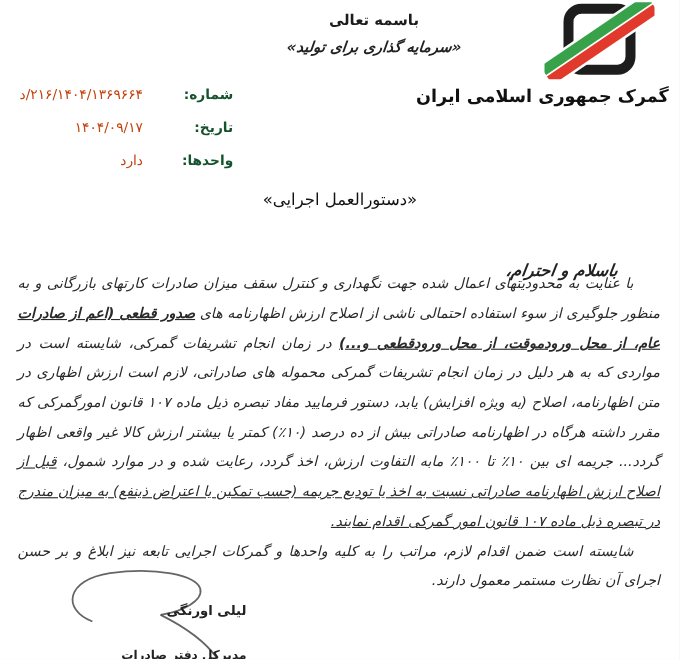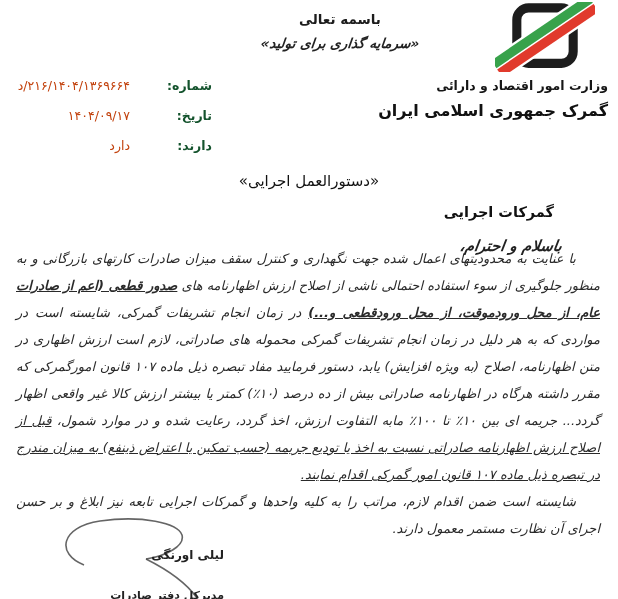--- a/index.html
+++ b/index.html
@@ -62,41 +62,39 @@
   <div class="logo">
     <svg width="100" height="70" viewBox="0 0 110 74" xmlns="http://www.w3.org/2000/svg">
       <rect x="24" y="5" width="62" height="61" rx="13" fill="none" stroke="#1d1d1d" stroke-width="10"></rect>
       <polygon points="-5.6,60.8 9.6,83.2 115.6,11.2 100.4,-11.2" fill="#ffffff"></polygon>
       <polygon points="-4.2,62.9 1.6,71.3 107.6,-0.7 101.8,-9.1" fill="#38a24b"></polygon>
       <polygon points="2.4,72.7 8.2,81.1 114.2,9.1 108.4,0.7" fill="#e13a2c"></polygon>
     </svg>
   </div>
 
   <div class="org-block">
-    <div class="org-line1">وزارت امور اقتصاد و دارائی</div>
     <div class="org-line2">گمرک جمهوری اسلامی ایران</div>
   </div>
 
   <div class="meta">
     <div class="meta-row">
       <span class="meta-label">شماره:</span>
       <span class="meta-value">۲۱۶/۱۴۰۴/۱۳۶۹۶۶۴/د</span>
     </div>
     <div class="meta-row">
       <span class="meta-label">تاریخ:</span>
       <span class="meta-value">۱۴۰۴/۰۹/۱۷</span>
     </div>
     <div class="meta-row">
-      <span class="meta-label">دارند:</span>
+      <span class="meta-label">واحدها:</span>
       <span class="meta-value">دارد</span>
     </div>
   </div>
 
   <div class="doc-title">«دستورالعمل اجرایی»</div>
-  <div class="addressee">گمرکات اجرایی</div>
   <div class="salutation">باسلام و احترام،</div>
 
   <div class="body-text">
     <p><span>با عنایت به محدودیتهای اعمال شده جهت نگهداری و کنترل سقف میزان صادرات کارتهای بازرگانی و به منظور جلوگیری از سوء استفاده احتمالی ناشی از اصلاح ارزش اظهارنامه های </span><span class="seg-bold-underline">صدور قطعی (اعم از صادرات عام، از محل ورودموقت، از محل ورودقطعی و...)</span><span> در زمان انجام تشریفات گمرکی، شایسته است در مواردی که به هر دلیل در زمان انجام تشریفات گمرکی محموله های صادراتی، لازم است ارزش اظهاری در متن اظهارنامه، اصلاح (به ویژه افزایش) یابد، دستور فرمایید مفاد تبصره ذیل ماده ۱۰۷ قانون امورگمرکی که مقرر داشته هرگاه در اظهارنامه صادراتی بیش از ده درصد (۱۰٪) کمتر یا بیشتر ارزش کالا غیر واقعی اظهار گردد... جریمه ای بین ۱۰٪ تا ۱۰۰٪ مابه التفاوت ارزش، اخذ گردد، رعایت شده و در موارد شمول، </span><span class="seg-underline">قبل از اصلاح ارزش اظهارنامه صادراتی نسبت به اخذ یا تودیع جریمه (حسب تمکین یا اعتراض ذینفع) به میزان مندرج در تبصره ذیل ماده ۱۰۷ قانون امور گمرکی اقدام نمایند.</span></p>
     <p>شایسته است ضمن اقدام لازم، مراتب را به کلیه واحدها و گمرکات اجرایی تابعه نیز ابلاغ و بر حسن اجرای آن نظارت مستمر معمول دارند.</p>
   </div>
 
   <div class="signature">
     <svg width="180" height="83" viewBox="0 0 180 83" xmlns="http://www.w3.org/2000/svg">
       <path d="M 40,49 C 12,38 16,11 56,5 C 98,-1 134,7 138,19 C 141,30 122,40 102,43" fill="none" stroke="#4a4a4a" stroke-width="1.6" opacity="0.85"></path>

